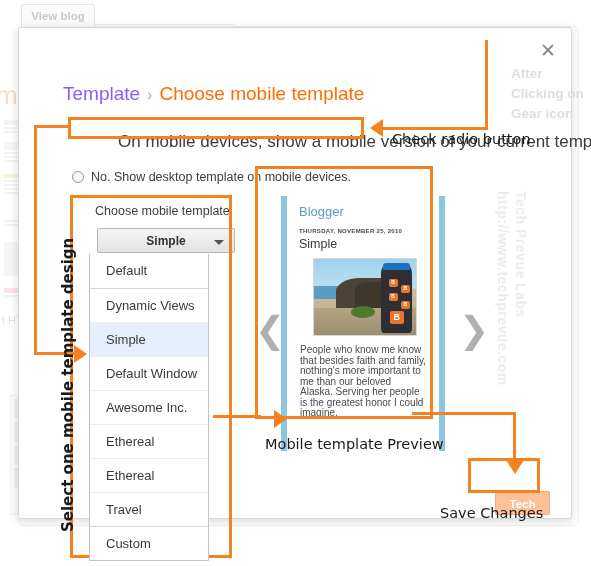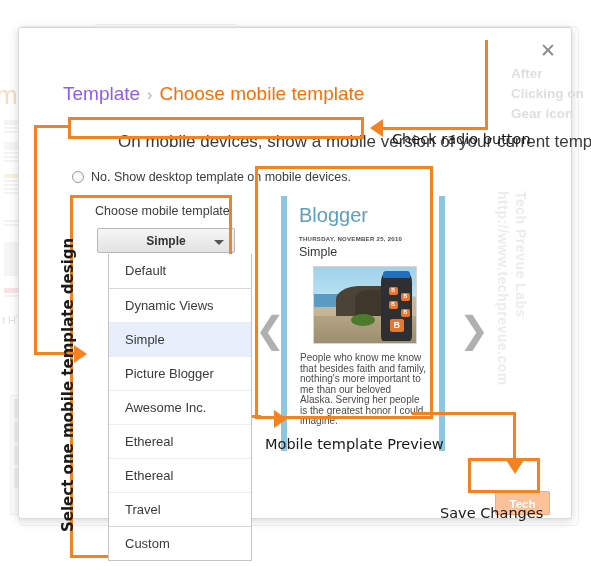--- a/index.html
+++ b/index.html
@@ -188,22 +188,22 @@
   .dd-caret {
     position: absolute;
     right: 10px; top: 11px;
     width: 0; height: 0;
     border-left: 5px solid transparent;
     border-right: 5px solid transparent;
     border-top: 5px solid #555;
   }
   .dd-list {
     position: absolute;
-    left: 89px; top: 226px;
-    width: 144px;
+    left: 70px; top: 226px;
+    width: 120px;
     background: #fff;
     border: 1px solid #c4c4c4;
     border-top: none;
     z-index: 5;
   }
   .dd-item {
     height: 34px;
     line-height: 34px;
     padding-left: 16px;
     font-size: 13px;
@@ -230,21 +230,21 @@
   .prev-bar.l { left: 0; }
   .prev-bar.r { right: 0; }
   .prev-inner {
     position: absolute;
     left: 10px; top: 0;
     width: 144px; height: 255px;
     background: #fff;
     overflow: hidden;
   }
   .prev-title {
-    font-size: 20px;
+    font-size: 13px;
     color: #5b9ec4;
     padding: 8px 0 0 8px;
     font-weight: normal;
   }
   .prev-date {
     font-size: 6px;
     font-weight: bold;
     color: #4a4a4a;
     letter-spacing: .3px;
     padding: 9px 0 0 8px;
@@ -419,20 +419,21 @@
     border-top: 14px solid #f58220;
   }
 </style>
 </head>
 <body>
 
 <div id="root">
 
   <div class="bg-page">
     <div class="bg-main"></div>
+    <div class="bg-tab">View blog</div>
     <div class="bg-tabstrip"></div>
     <div class="bg-heading">mp</div>
 
     <div class="bg-thumb" style="top:118px;">
       <div class="ln blk" style="height:5px;"></div>
       <div class="ln"></div>
         <div class="ln"></div>
     </div>
     <div class="bg-thumb" style="top:140px;">
       <div class="ln blk" style="height:8px;"></div>
@@ -486,21 +487,21 @@
 
     <div class="dd-button">
       <span>Simple</span>
       <span class="dd-caret"></span>
     </div>
 
     <div class="dd-list">
       <div class="dd-item">Default</div>
       <div class="dd-item sep-top">Dynamic Views</div>
       <div class="dd-item sel">Simple</div>
-      <div class="dd-item">Picture Blogger</div>
+      <div class="dd-item">Default Window</div>
       <div class="dd-item">Awesome Inc.</div>
       <div class="dd-item">Ethereal</div>
       <div class="dd-item">Ethereal</div>
       <div class="dd-item">Travel</div>
       <div class="dd-item sep-top">Custom</div>
     </div>
 
     <div class="preview-wrap">
       <div class="prev-bar l"></div>
       <div class="prev-bar r"></div>

